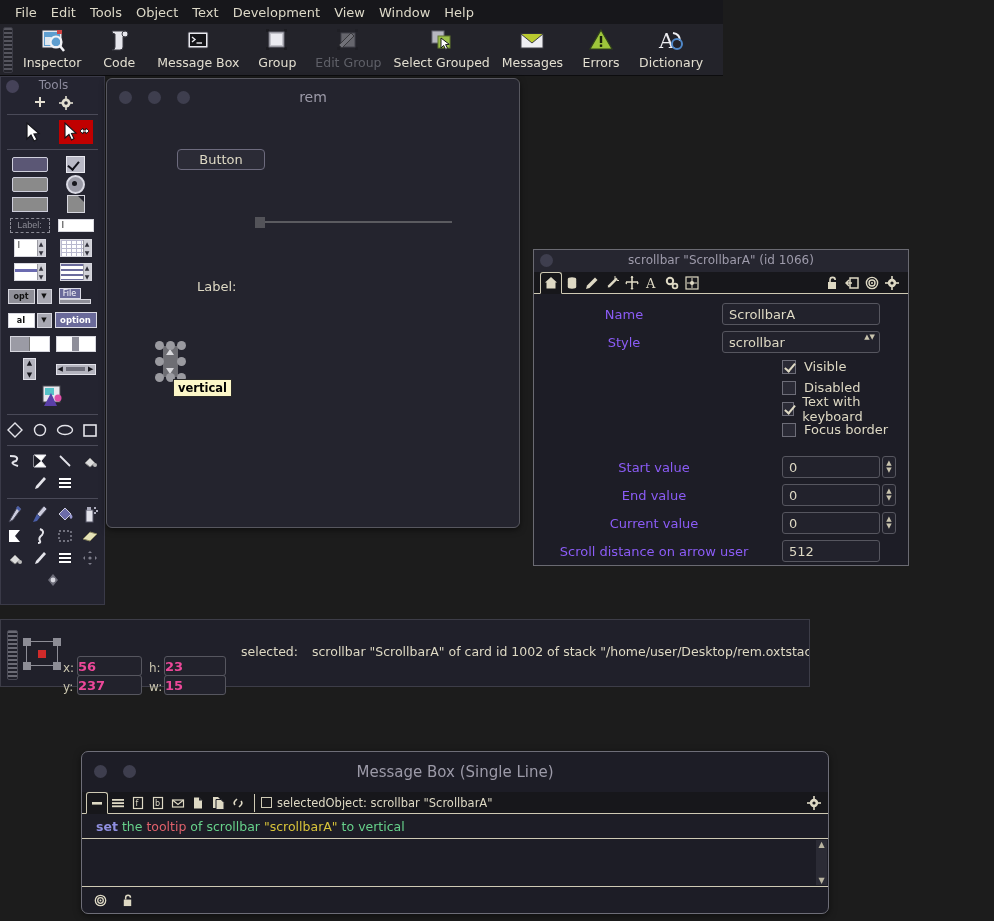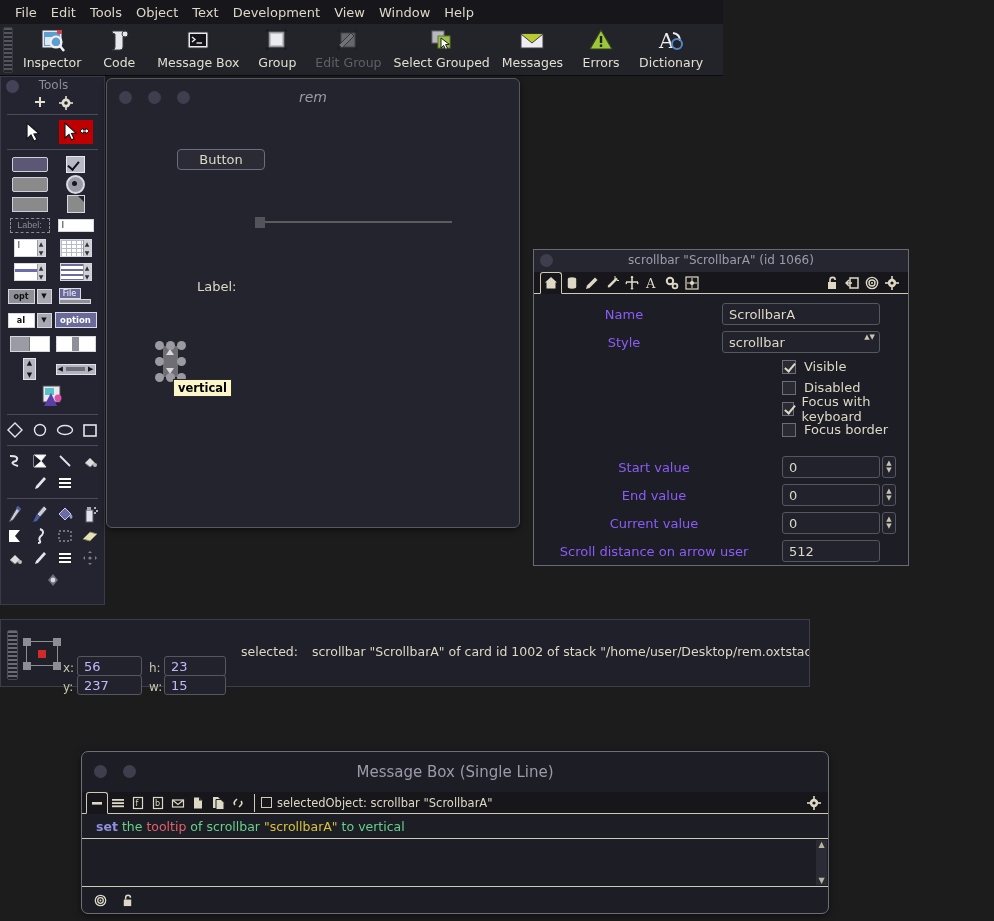--- a/index.html
+++ b/index.html
@@ -97,21 +97,21 @@
      display:flex;flex-direction:column;justify-content:space-between;align-items:center;font-size:7px;color:#15151c;}
   .w-hsb{width:40px;height:11px;background:#b4b4be;border:1px solid #e2e2ea;
      display:flex;justify-content:space-between;align-items:center;font-size:7px;color:#15151c;padding:0 1px;box-sizing:border-box;}
 
   
   #stackwin{
     position:absolute;left:106px;top:78px;width:414px;height:450px;
     background:#24242e;border:1px solid #57575f;border-radius:6px;box-sizing:border-box;
     box-shadow:0 2px 6px rgba(0,0,0,.5);
   }
-  #stackwin .titlebar{height:38px;position:relative;font-style:italic;}
+  #stackwin .titlebar{height:38px;position:relative;}
   #stackwin .dots{position:absolute;left:12px;top:12px;display:flex;gap:16px;}
   #stackwin .dot{width:13px;height:13px;border-radius:50%;background:#3e3e4e;}
   #stackwin .title{position:absolute;left:0;top:10px;width:100%;text-align:center;
      font-size:14px;color:#9c9aa8;}
   .stk-button{
     position:absolute;left:70px;top:70px;width:88px;height:21px;border:1px solid #6d6b7e;
     border-radius:4px;background:#2b2b36;color:#ded9c4;font-size:13px;
     display:flex;align-items:center;justify-content:center;box-sizing:border-box;
   }
   .stk-label{position:absolute;left:90px;top:200px;font-size:13px;color:#ded9c4;}
@@ -174,21 +174,21 @@
     position:absolute;left:6px;top:10px;width:9px;height:48px;
     background:repeating-linear-gradient(to bottom,#6a6a74 0 2px,#20202a 2px 4px);
     border:1px solid #4b4b56;border-radius:2px;
   }
   #posbar .anchor{position:absolute;left:22px;top:18px;width:38px;height:32px;}
   #posbar .anchor .hsq{position:absolute;width:8px;height:8px;background:#8d8d96;}
   #posbar .anchor .line{position:absolute;background:#8d8d96;}
   #posbar .anchor .ctr{position:absolute;left:15px;top:12px;width:8px;height:8px;background:#d02a2a;}
   .pfield{
     position:absolute;height:20px;background:#22222c;border:1px solid #56565f;border-radius:3px;
-    color:#c4b5fd;font-size:13px;display:flex;align-items:center;padding-left:6px;box-sizing:border-box;
+    color:#ec4899;font-size:13px;display:flex;align-items:center;box-sizing:border-box;font-weight:bold;
   }
   .plabel{position:absolute;font-size:12px;color:#c9c4ae;}
   #posbar .selrow{position:absolute;left:240px;top:24px;right:0;font-size:12.5px;color:#ded9c4;
     white-space:nowrap;overflow:hidden;}
   #posbar .selrow .sl{margin-right:14px;}
 
   
   #msgbox{
     position:absolute;left:81px;top:751px;width:748px;height:163px;
     background:#1d1d26;border:1px solid #6e6e78;border-radius:7px;box-sizing:border-box;
@@ -822,21 +822,21 @@
     <div class="cbrow">
       <div class="cbox on"></div>
       <div class="cblab">Visible</div>
     </div>
     <div class="cbrow">
       <div class="cbox"></div>
       <div class="cblab">Disabled</div>
     </div>
     <div class="cbrow">
       <div class="cbox on"></div>
-      <div class="cblab">Focus with keyboard</div>
+      <div class="cblab">Text with keyboard</div>
     </div>
     <div class="cbrow">
       <div class="cbox"></div>
       <div class="cblab">Focus border</div>
     </div>
 
     <div class="irow" style="margin-top:13px">
       <div class="ilab">Start value</div>
       <div class="ifield" style="width:98px">0</div>
       <div class="spin">

